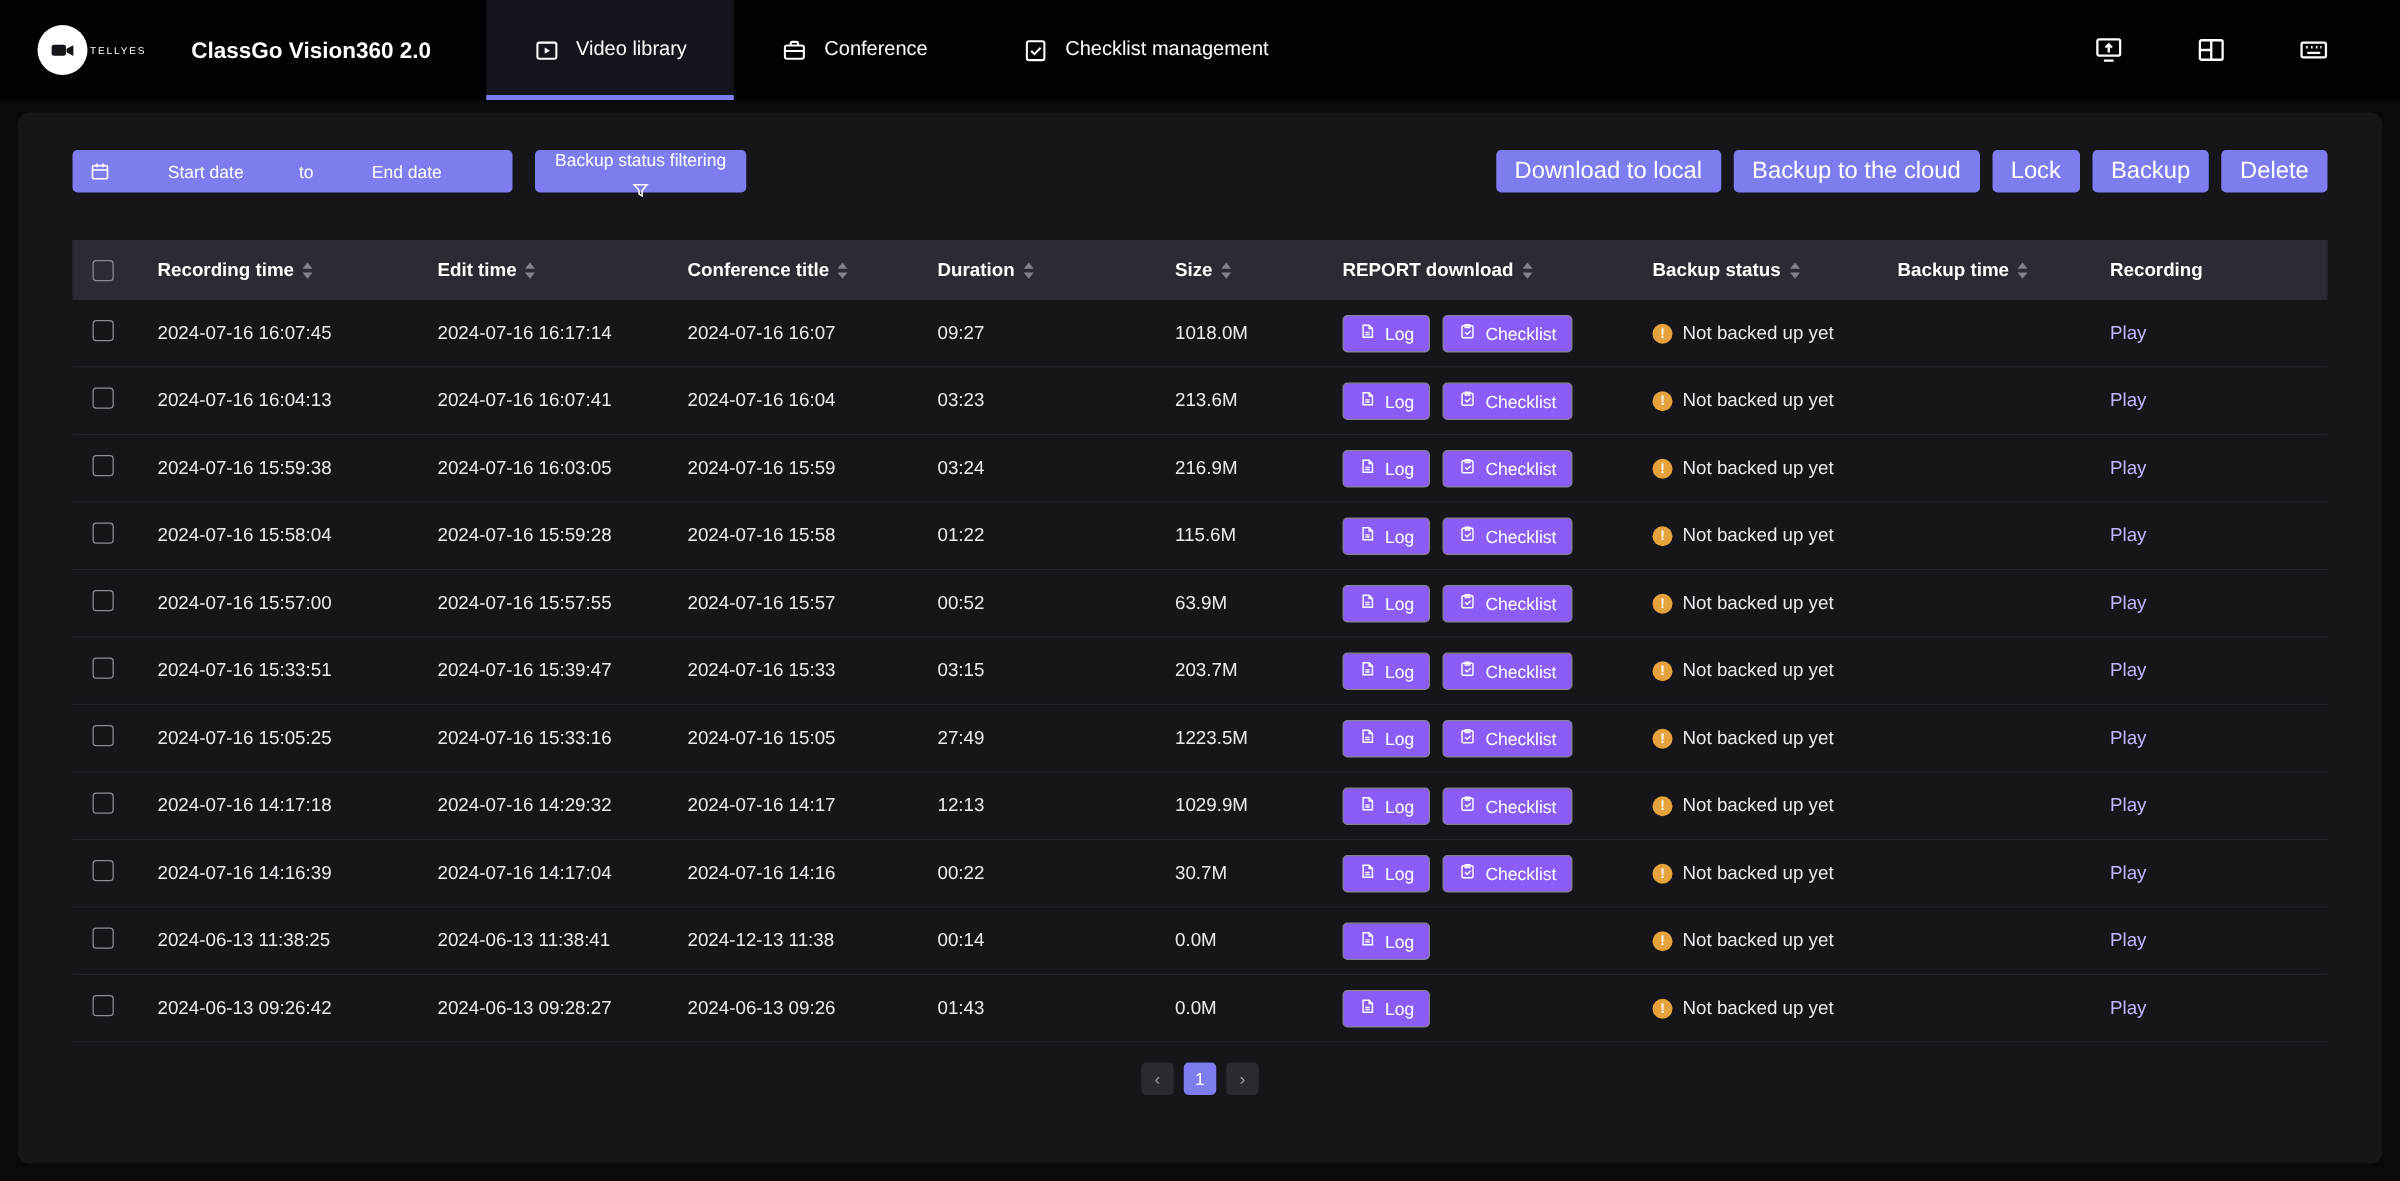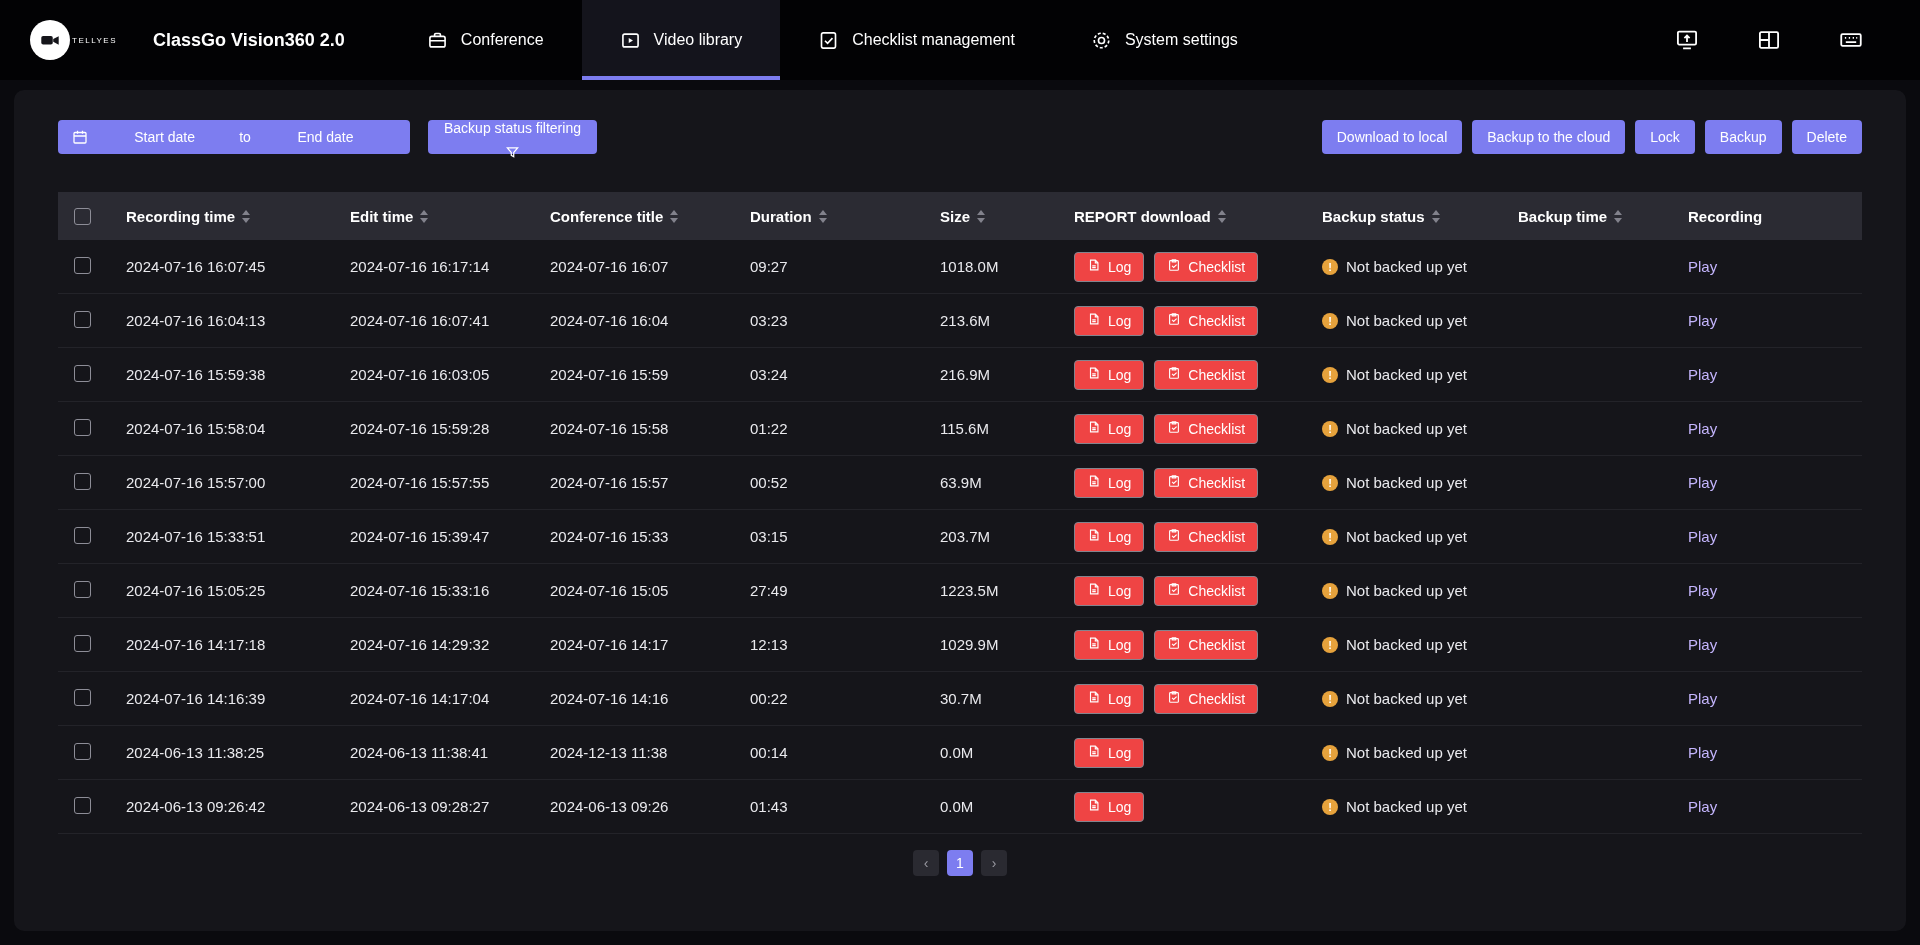--- a/index.html
+++ b/index.html
@@ -39,41 +39,41 @@
   .date-range .cal { display: flex; margin-right: 6px; }
   .date-range .cal svg { width: 16px; height: 16px; }
   .date-part { flex: 1; text-align: center; font-size: 14px; color: #ffffff; }
   .date-sep { font-size: 14px; color: #ffffff; padding: 0 4px; }
   .filter-btn { margin-left: 18px; display: flex; align-items: center; gap: 9px;
     background: var(--accent, #7d7df0); height: 34px; border: none; border-radius: 4px;
     color: #fff; font-size: 14px; padding: 0 16px; cursor: pointer; flex-direction: column; }
   .filter-btn svg { width: 15px; height: 15px; }
   .toolbar-actions { margin-left: auto; display: flex; gap: 10px; }
   .action-btn { background: var(--accent, #7d7df0); height: 34px; border: none; border-radius: 4px;
-    color: #fff; font-size: 14px; padding: 0 15px; cursor: pointer; white-space: nowrap; }
+    color: #fff; font-size: 19px; padding: 0 15px; cursor: pointer; white-space: nowrap; }
 
   
   .table { margin: 28px 44px 0; }
   .thead, .trow { display: grid;
     grid-template-columns: 68px 224px 200px 200px 190px 134px 248px 196px 170px 1fr;
     align-items: center; }
   .thead { background: #2b2b33; height: 48px; font-weight: 700; font-size: 15px; }
   .hcell { display: flex; align-items: center; white-space: nowrap; }
   .cb-cell { padding-left: 16px; }
   .checkbox { width: 17px; height: 17px; border: 1.5px solid #8d8d97; border-radius: 3px;
     display: inline-block; cursor: pointer; background: transparent; }
   .sort { display: inline-flex; flex-direction: column; gap: 3px; margin-left: 7px; cursor: pointer; }
   .sort i { width: 0; height: 0; border-left: 4px solid transparent; border-right: 4px solid transparent; }
   .sort .up { border-bottom: 5px solid #82828c; }
   .sort .down { border-top: 5px solid #82828c; }
 
   .trow { height: 54px; border-bottom: 1px solid #232329; font-size: 15px; color: #eaeaee; }
   .report-cell { display: flex; gap: 10px; align-items: center; }
   .tbtn { display: inline-flex; align-items: center; gap: 7px; height: 30px; padding: 0 12px;
-    background: #ef4444; border: 1px solid #84848e; border-radius: 4px; color: #fff;
+    background: #8b5cf6; border: 1px solid #84848e; border-radius: 4px; color: #fff;
     font-size: 14px; cursor: pointer; white-space: nowrap; }
   .tbtn svg { width: 14px; height: 14px; }
   .status-cell { display: flex; align-items: center; gap: 8px; }
   .warn { width: 16px; height: 16px; border-radius: 50%; background: var(--warning, #e6a23c);
     color: #fff; font-size: 11px; font-weight: 700; display: inline-flex;
     align-items: center; justify-content: center; flex: 0 0 16px; }
   .play { color: #c4b5fd; cursor: pointer; text-decoration: none; }
 
   
   .pagination { display: flex; justify-content: center; gap: 8px; margin-top: 16px; }
@@ -92,55 +92,46 @@
         <svg viewBox="0 0 24 24" fill="#15151a">
             <rect x="2.5" y="7.5" width="12.5" height="9.5" rx="2"></rect>
             <path d="M15.5 11l6-3.2v9.4l-6-3.2z"></path>
           </svg>
       </div>
       <span class="logo-text">TELLYES</span>
     </div>
     <div class="app-title">ClassGo Vision360 2.0</div>
   </div>
   <div class="tabs">
+      <div class="nav-tab active">
+        <span class="tab-icon">
+          <svg viewBox="0 0 18 18" fill="none" stroke="#fff" stroke-width="1.4">
+            <rect x="2.5" y="3.5" width="13" height="11" rx="1.5"></rect>
+            <path d="M7.5 6.8l3.6 2.2-3.6 2.2z" fill="#fff" stroke="none"></path>
+          </svg>
+        </span>
+        <span class="tab-label">Video library</span>
+      </div>
       <div class="nav-tab">
         <span class="tab-icon">
           <svg viewBox="0 0 18 18" fill="none" stroke="#fff" stroke-width="1.4">
             <rect x="2.5" y="5.5" width="13" height="9" rx="1.5"></rect>
             <path d="M6.5 5.5V4a1 1 0 0 1 1-1h3a1 1 0 0 1 1 1v1.5M2.5 9.2h13"></path>
           </svg>
         </span>
         <span class="tab-label">Conference</span>
       </div>
-      <div class="nav-tab active">
-        <span class="tab-icon">
-          <svg viewBox="0 0 18 18" fill="none" stroke="#fff" stroke-width="1.4">
-            <rect x="2.5" y="3.5" width="13" height="11" rx="1.5"></rect>
-            <path d="M7.5 6.8l3.6 2.2-3.6 2.2z" fill="#fff" stroke="none"></path>
-          </svg>
-        </span>
-        <span class="tab-label">Video library</span>
-      </div>
       <div class="nav-tab">
         <span class="tab-icon">
           <svg viewBox="0 0 18 18" fill="none" stroke="#fff" stroke-width="1.4">
             <rect x="3" y="2.5" width="12" height="13" rx="1.5"></rect>
             <path d="M6 9.2l2.2 2.2L12.4 7"></path>
           </svg>
         </span>
         <span class="tab-label">Checklist management</span>
-      </div>
-      <div class="nav-tab">
-        <span class="tab-icon">
-          <svg viewBox="0 0 18 18" fill="none" stroke="#fff" stroke-width="1.4">
-            <circle cx="9" cy="9" r="2.6"></circle>
-            <circle cx="9" cy="9" r="6.2" stroke-dasharray="2.6 1.7"></circle>
-          </svg>
-        </span>
-        <span class="tab-label">System settings</span>
       </div>
     </div>
   <div class="nav-actions">
       <button class="nav-icon-btn">
         <span>
           <svg viewBox="0 0 20 20" fill="none" stroke="#fff" stroke-width="1.4">
             <rect x="3" y="3.5" width="14" height="10" rx="1"></rect>
             <path d="M10 11.5V6.8M8 8.5l2-2 2 2M7 16.5h6"></path>
           </svg>
         </span>

